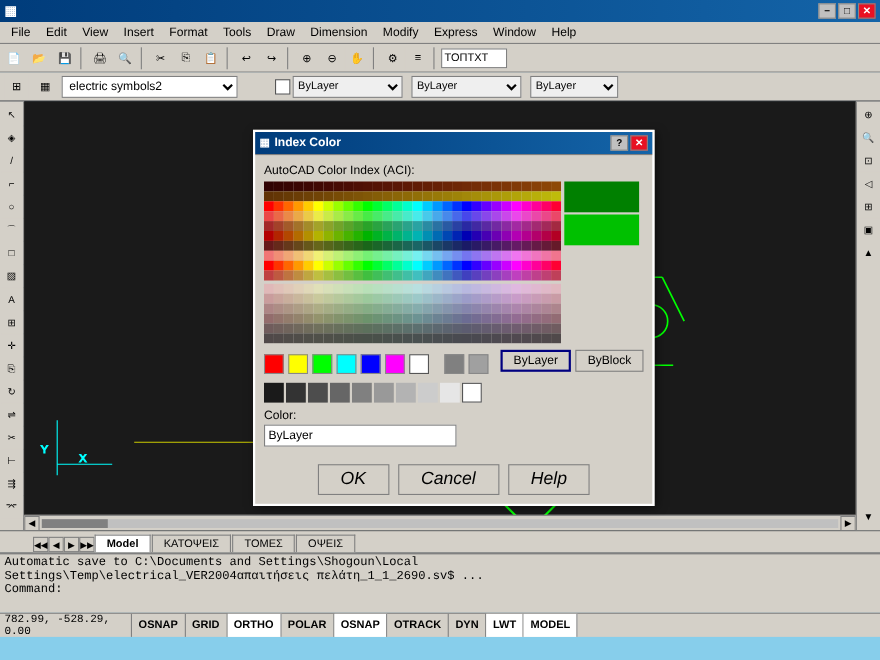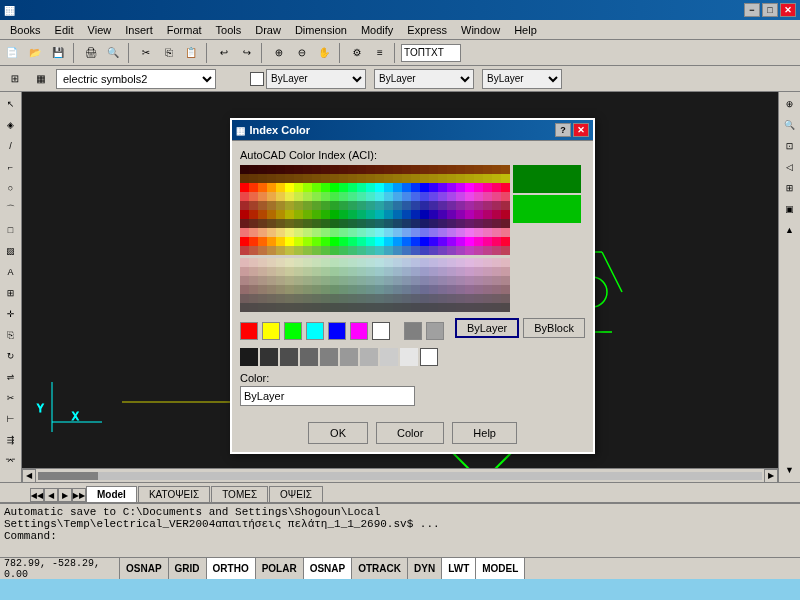--- a/index.html
+++ b/index.html
@@ -210,21 +210,21 @@
       width: 180px; height: 20px; border: 1px solid #808080;
       background: white; font-size: 11px; padding: 1px 3px;
     }
 
     
     #dialog-buttons {
       display: flex; justify-content: center; gap: 8px; padding: 8px 8px;
     }
     .dialog-btn {
       padding: 4px 20px; background: #d4d0c8; border: 1px solid #808080;
-      cursor: pointer; font-size: 11px; min-width: 60px;
+      cursor: pointer; font-size: 16px; min-width: 60px; font-style: italic;
     }
 
     
     #cad-svg {
       position: absolute; top: 0; left: 0; width: 100%; height: 100%;
     }
 
     .nav-arrows {
       display: flex; align-items: center;
     }
@@ -241,21 +241,21 @@
     <span style="font-size:12px;">▦</span>
   </div>
   <div id="titlebar-right">
     <div class="title-btn">−</div>
     <div class="title-btn">□</div>
     <div class="title-btn" style="background:#e81123;color:white;">✕</div>
   </div>
 </div>
 
 <div id="menubar">
-  <span class="menu-item">Books</span>
+  <span class="menu-item">File</span>
   <span class="menu-item">Edit</span>
   <span class="menu-item">View</span>
   <span class="menu-item">Insert</span>
   <span class="menu-item">Format</span>
   <span class="menu-item">Tools</span>
   <span class="menu-item">Draw</span>
   <span class="menu-item">Dimension</span>
   <span class="menu-item">Modify</span>
   <span class="menu-item">Express</span>
   <span class="menu-item">Window</span>
@@ -1007,17 +1007,17 @@
       </div>
 
       <div id="color-input-section">
         <div id="color-label">Color:</div>
         <input type="text" id="color-input" value="ByLayer" style="width: 175px; height: 20px; border: 1px solid rgb(128, 128, 128); background: white; font-size: 11px; padding: 1px 3px;">
       </div>
     </div>
 
     <div id="dialog-buttons">
       <button class="dialog-btn">OK</button>
-      <button class="dialog-btn">Color</button>
+      <button class="dialog-btn">Cancel</button>
       <button class="dialog-btn">Help</button>
     </div>
   </div>
 </div>
 
 </body></html>

